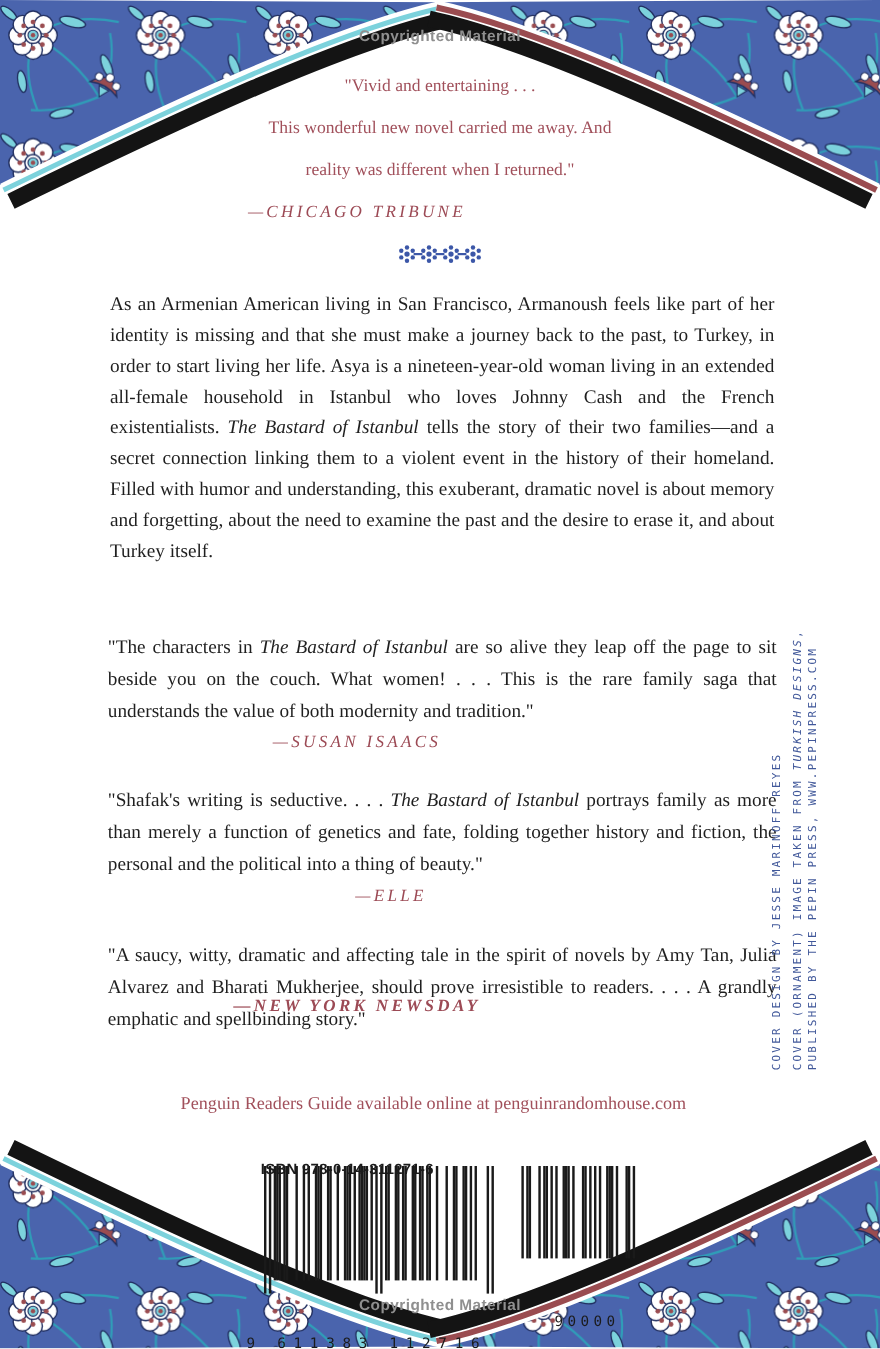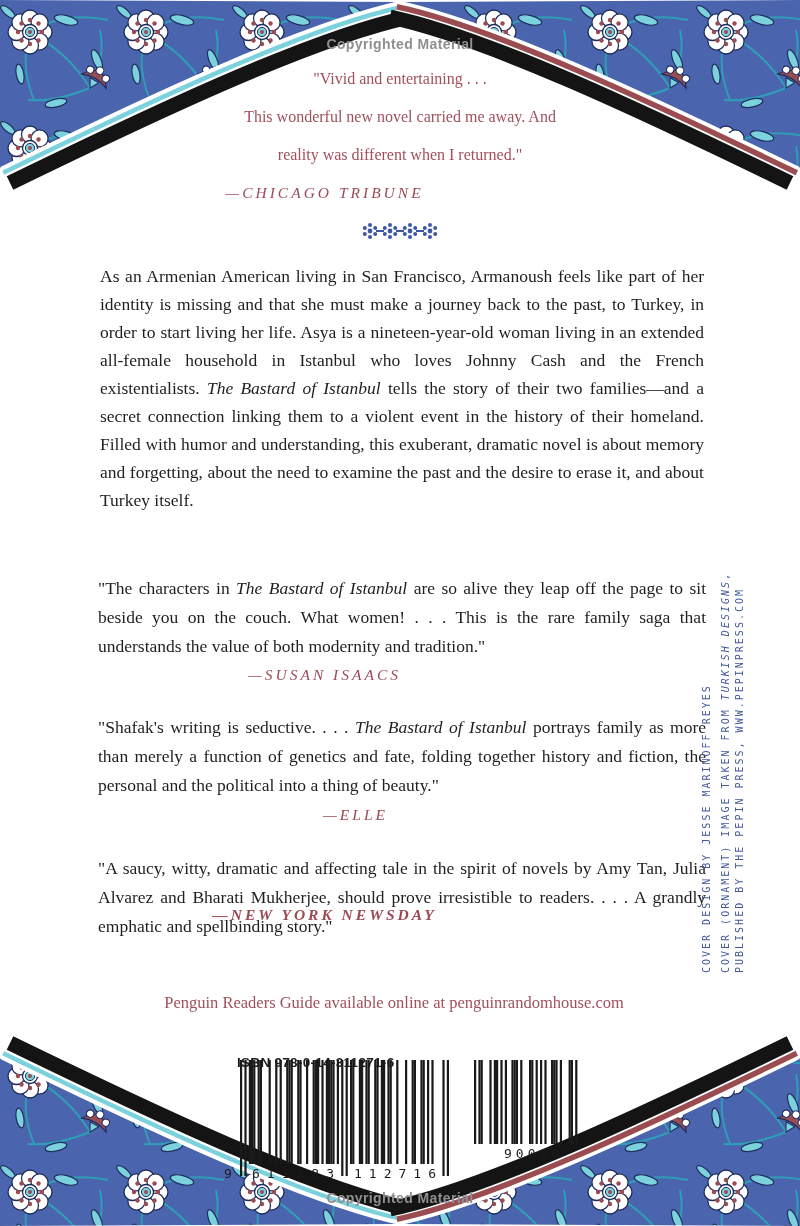--- a/index.html
+++ b/index.html
@@ -9,40 +9,40 @@
     margin:0 auto;
     background:#ffffff;
     overflow:hidden;
     font-family:"Liberation Serif", serif;
   }
   .bg{position:absolute;left:0;top:0;width:800px;height:1226px;z-index:0;}
   .layer{position:absolute;z-index:2;}
 
   .copy{width:800px;text-align:center;
     font-family:"Liberation Sans", sans-serif;font-size:14px;font-weight:600;
-    color:#8f8f8f;letter-spacing:.4px;margin-top:12px;}
+    color:#8f8f8f;letter-spacing:.4px;}
 
   .q1{left:60px;top:60px;width:680px;text-align:center;white-space:pre-line;
 ateg    font-size:23.5px;line-height:38px;color:#a1505b;}
   .att{width:649px;text-align:center;font-style:italic;font-size:15.5px;
     letter-spacing:3px;color:#9c4a55;}
   .orn{left:0;top:219px;width:800px;text-align:center;}
 
   .body-block{left:100px;width:604px;text-align:justify;color:#1f1f1f;
     font-size:17.5px;line-height:28px;}
   .quote-block{left:98px;width:608px;text-align:justify;color:#1f1f1f;
     font-size:17.5px;line-height:29px;}
   .quote-block i, .body-block i{font-style:italic;}
 
   .penguin{left:0;top:993px;width:788px;text-align:center;
     font-size:16.5px;color:#a1505b;}
 
   .isbn-label{left:237px;top:1037px;font-family:"Liberation Sans", sans-serif;
     font-size:13.5px;font-weight:700;color:#1b1b1b;letter-spacing:.3px;margin-top:18px;}
-  .bc-digit{font-family:"DejaVu Sans Mono", monospace;font-size:13px;color:#1b1b1b;}
+  .bc-digit{font-family:"DejaVu Sans Mono", monospace;font-size:13px;color:#1b1b1b;margin-top:48px;}
   .d-lead{left:224px;top:1166px;}
   .d-g1{left:252px;top:1166px;letter-spacing:7px;}
   .d-g2{left:354px;top:1166px;letter-spacing:7px;}
   .d-supp{left:504px;top:1146px;letter-spacing:4px;}
 
   .copy-bottom{top:1178px;}
   .copy-top{top:24px;}
 
   .vcred{
     left:700px;top:973px;width:420px;height:50px;

